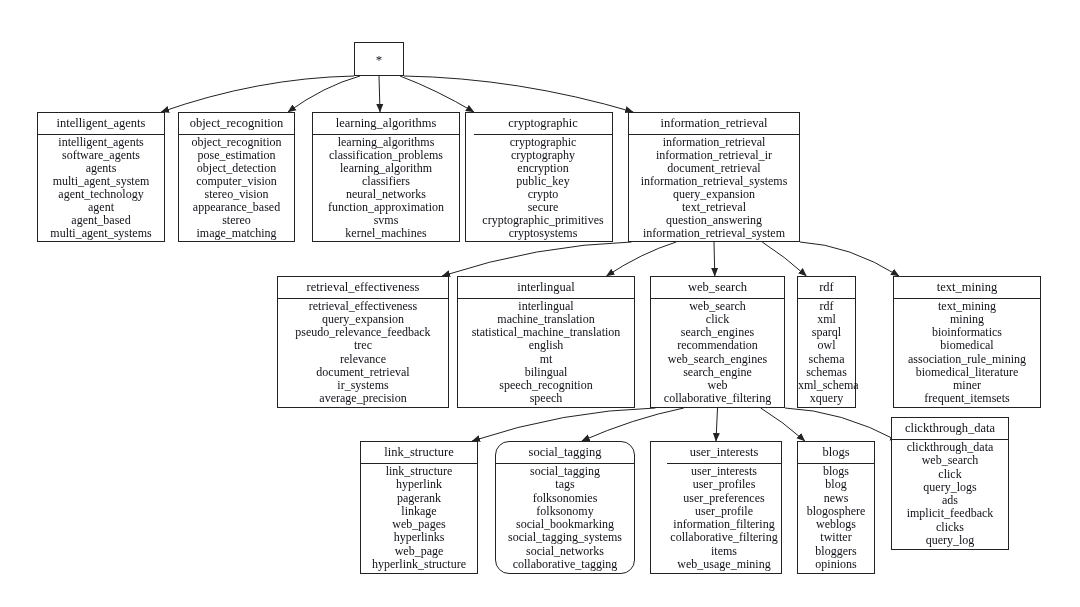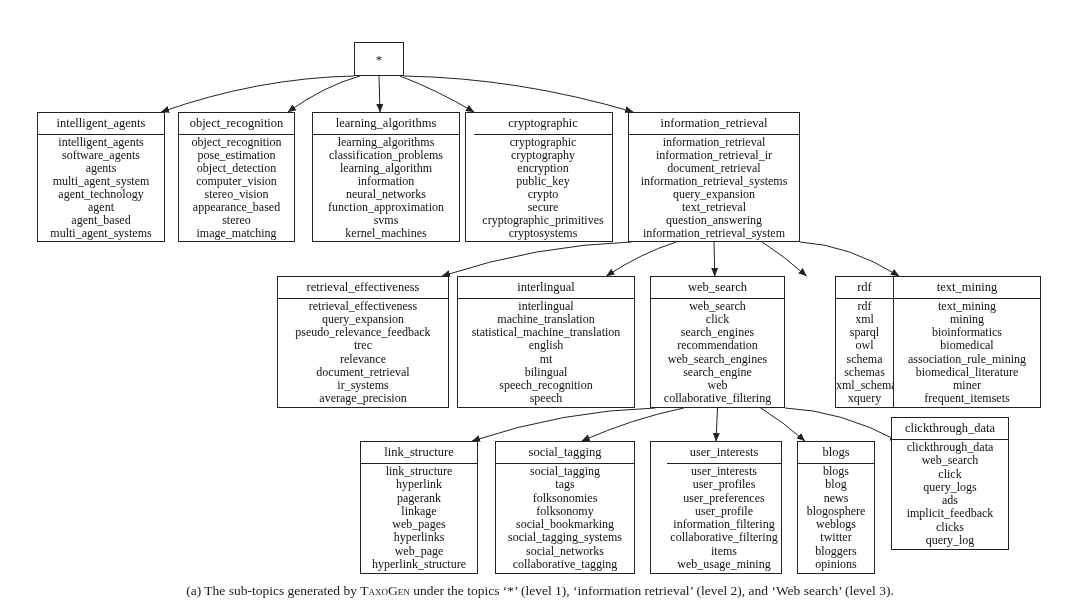--- a/index.html
+++ b/index.html
@@ -142,21 +142,21 @@
           <div class="term">stereo</div>
           <div class="term">image_matching</div>
         </div>
       </div>
       <div class="node" style="left: 306px; top: 112px; width: 148px; height: 130px; margin-left: 6px;">
         <div class="node-title">learning_algorithms</div>
         <div class="node-body">
           <div class="term">learning_algorithms</div>
           <div class="term">classification_problems</div>
           <div class="term">learning_algorithm</div>
-          <div class="term">information</div>
+          <div class="term">classifiers</div>
           <div class="term">neural_networks</div>
           <div class="term">function_approximation</div>
           <div class="term">svms</div>
           <div class="term">kernel_machines</div>
         </div>
       </div>
       <div class="node" style="left: 465px; top: 112px; width: 148px; height: 130px; padding-left: 8px;">
         <div class="node-title">cryptographic</div>
         <div class="node-body">
           <div class="term">cryptographic</div>
@@ -214,21 +214,21 @@
           <div class="term">web_search</div>
           <div class="term">click</div>
           <div class="term">search_engines</div>
           <div class="term">recommendation</div>
           <div class="term">web_search_engines</div>
           <div class="term">search_engine</div>
           <div class="term">web</div>
           <div class="term">collaborative_filtering</div>
         </div>
       </div>
-      <div class="node" style="left: 835px; top: 276px; width: 59px; height: 132px;">
+      <div class="node" style="left: 797px; top: 276px; width: 59px; height: 132px;">
         <div class="node-title">rdf</div>
         <div class="node-body">
           <div class="term">rdf</div>
           <div class="term">xml</div>
           <div class="term">sparql</div>
           <div class="term">owl</div>
           <div class="term">schema</div>
           <div class="term">schemas</div>
           <div class="term">xml_schema</div>
           <div class="term">xquery</div>
@@ -253,21 +253,21 @@
           <div class="term">link_structure</div>
           <div class="term">hyperlink</div>
           <div class="term">pagerank</div>
           <div class="term">linkage</div>
           <div class="term">web_pages</div>
           <div class="term">hyperlinks</div>
           <div class="term">web_page</div>
           <div class="term">hyperlink_structure</div>
         </div>
       </div>
-      <div class="node" style="left: 495px; top: 441px; width: 140px; height: 133px;">
+      <div class="node" style="left: 495px; top: 441px; width: 140px; height: 133px; border-radius: 14px;">
         <div class="node-title">social_tagging</div>
         <div class="node-body">
           <div class="term">social_tagging</div>
           <div class="term">tags</div>
           <div class="term">folksonomies</div>
           <div class="term">folksonomy</div>
           <div class="term">social_bookmarking</div>
           <div class="term">social_tagging_systems</div>
           <div class="term">social_networks</div>
           <div class="term">collaborative_tagging</div>
@@ -306,16 +306,13 @@
           <div class="term">web_search</div>
           <div class="term">click</div>
           <div class="term">query_logs</div>
           <div class="term">ads</div>
           <div class="term">implicit_feedback</div>
           <div class="term">clicks</div>
           <div class="term">query_log</div>
         </div>
       </div>
     </div>
-  <div class="caption">
-    <span>(a) The sub-topics generated by </span><span class="brand">TaxoGen</span><span> under the topics ‘*’ (level 1), ‘information retrieval’ (level 2), and ‘Web search’ (level 3).</span>
-  </div>
 </div>
 
 </body></html>

